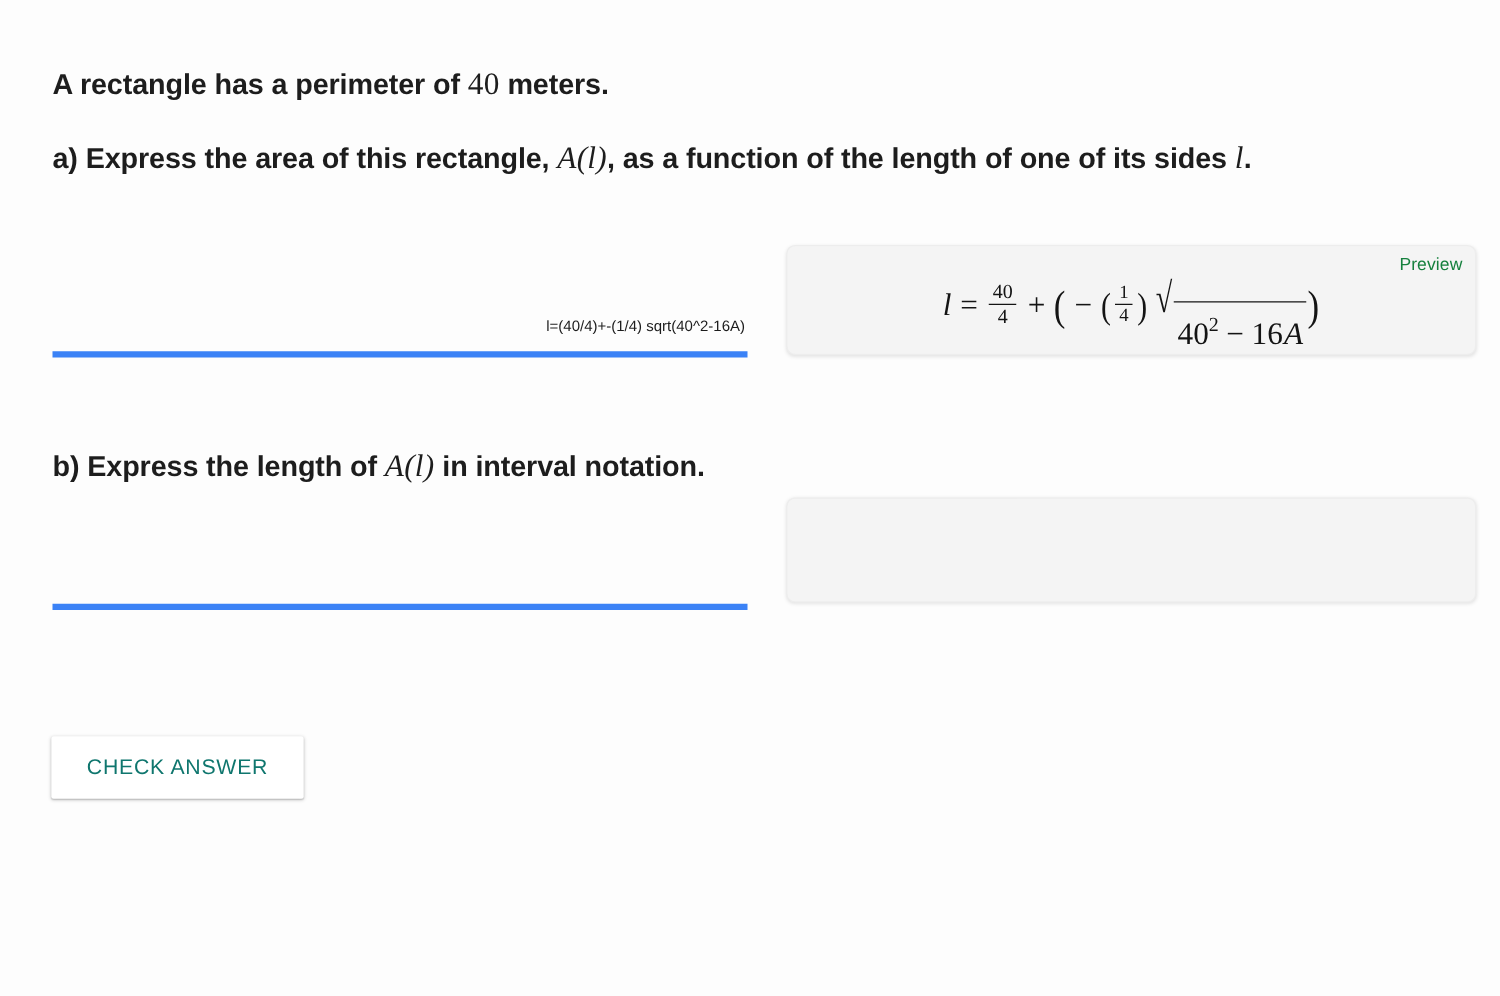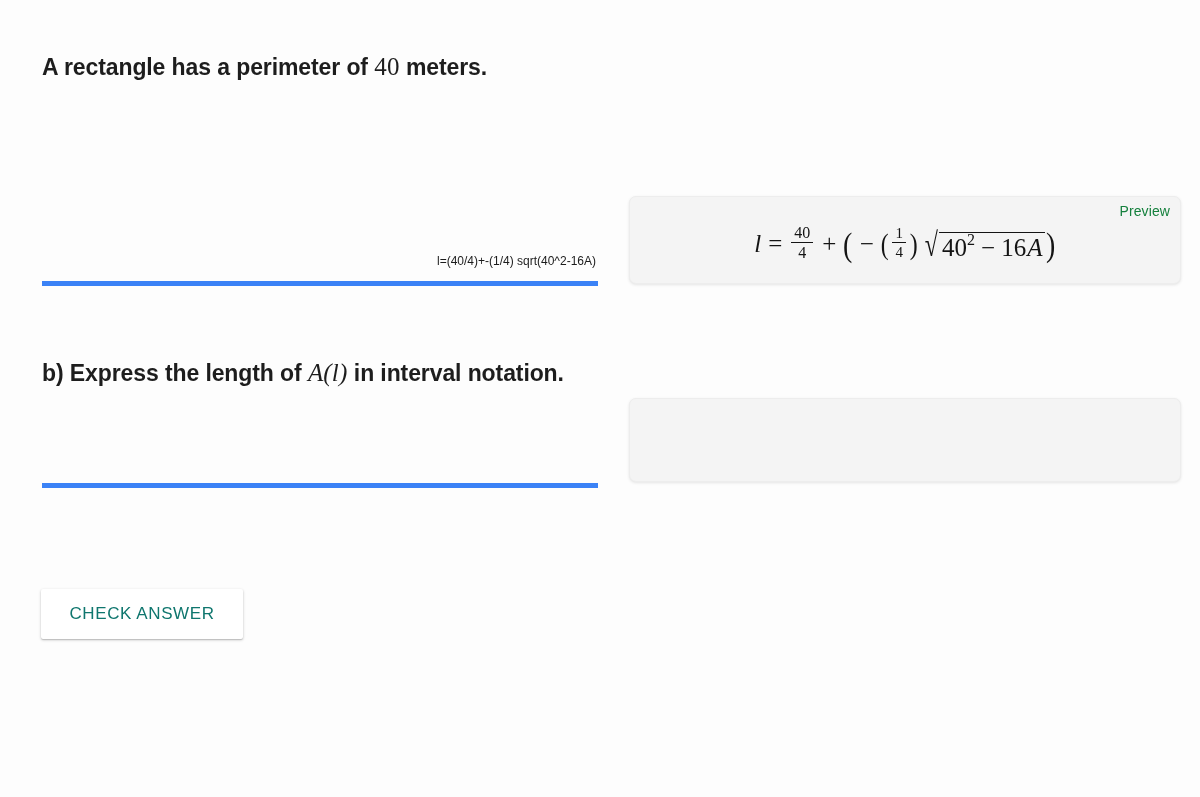--- a/index.html
+++ b/index.html
@@ -171,24 +171,24 @@
   }
   .sqrt .radic {
     font-size: 30px;
     line-height: 0.9;
     transform: scaleX(0.8) scaleY(1.12);
     position: relative;
     top: 2px;
   }
   .sqrt .radicand {
     border-top: 1.4px solid #141414;
-    padding: 2px 2px 0 3px;
-    font-style: normal;
-    position: relative;
-    top: 3px;
+    padding: 13px 2px 0 3px;
+    font-style: normal;
+    position: relative;
+    top: 17px;
   }
   .sqrt .radicand .var { font-style: italic; }
   .sup {
     font-size: 16px;
     vertical-align: super;
     line-height: 0;
     position: relative;
     top: -1px;
   }
 
@@ -215,20 +215,23 @@
 </style>
 </head>
 <body>
 
 <div class="page">
 
   <div class="q-text" id="stem">
     <span>A rectangle has a perimeter of </span><span class="math upright">40</span><span> meters.</span>
   </div>
 
+  <div class="q-text" id="part-a">
+    <span>a) Express the area of this rectangle, </span><span class="math">A(l)</span><span>, as a function of the length of one of its sides </span><span class="math">l</span><span>.</span>
+  </div>
 
   <div class="answer-row" id="answer-row-a">
     <input class="answer-input" type="text" value="l=(40/4)+-(1/4) sqrt(40^2-16A)" style="">
   </div>
 
   <div class="preview-box" id="preview-a">
     <div class="preview-label">Preview</div>
     <div class="preview-content">
       <span class="mjx">
         <span class="var">l</span>

